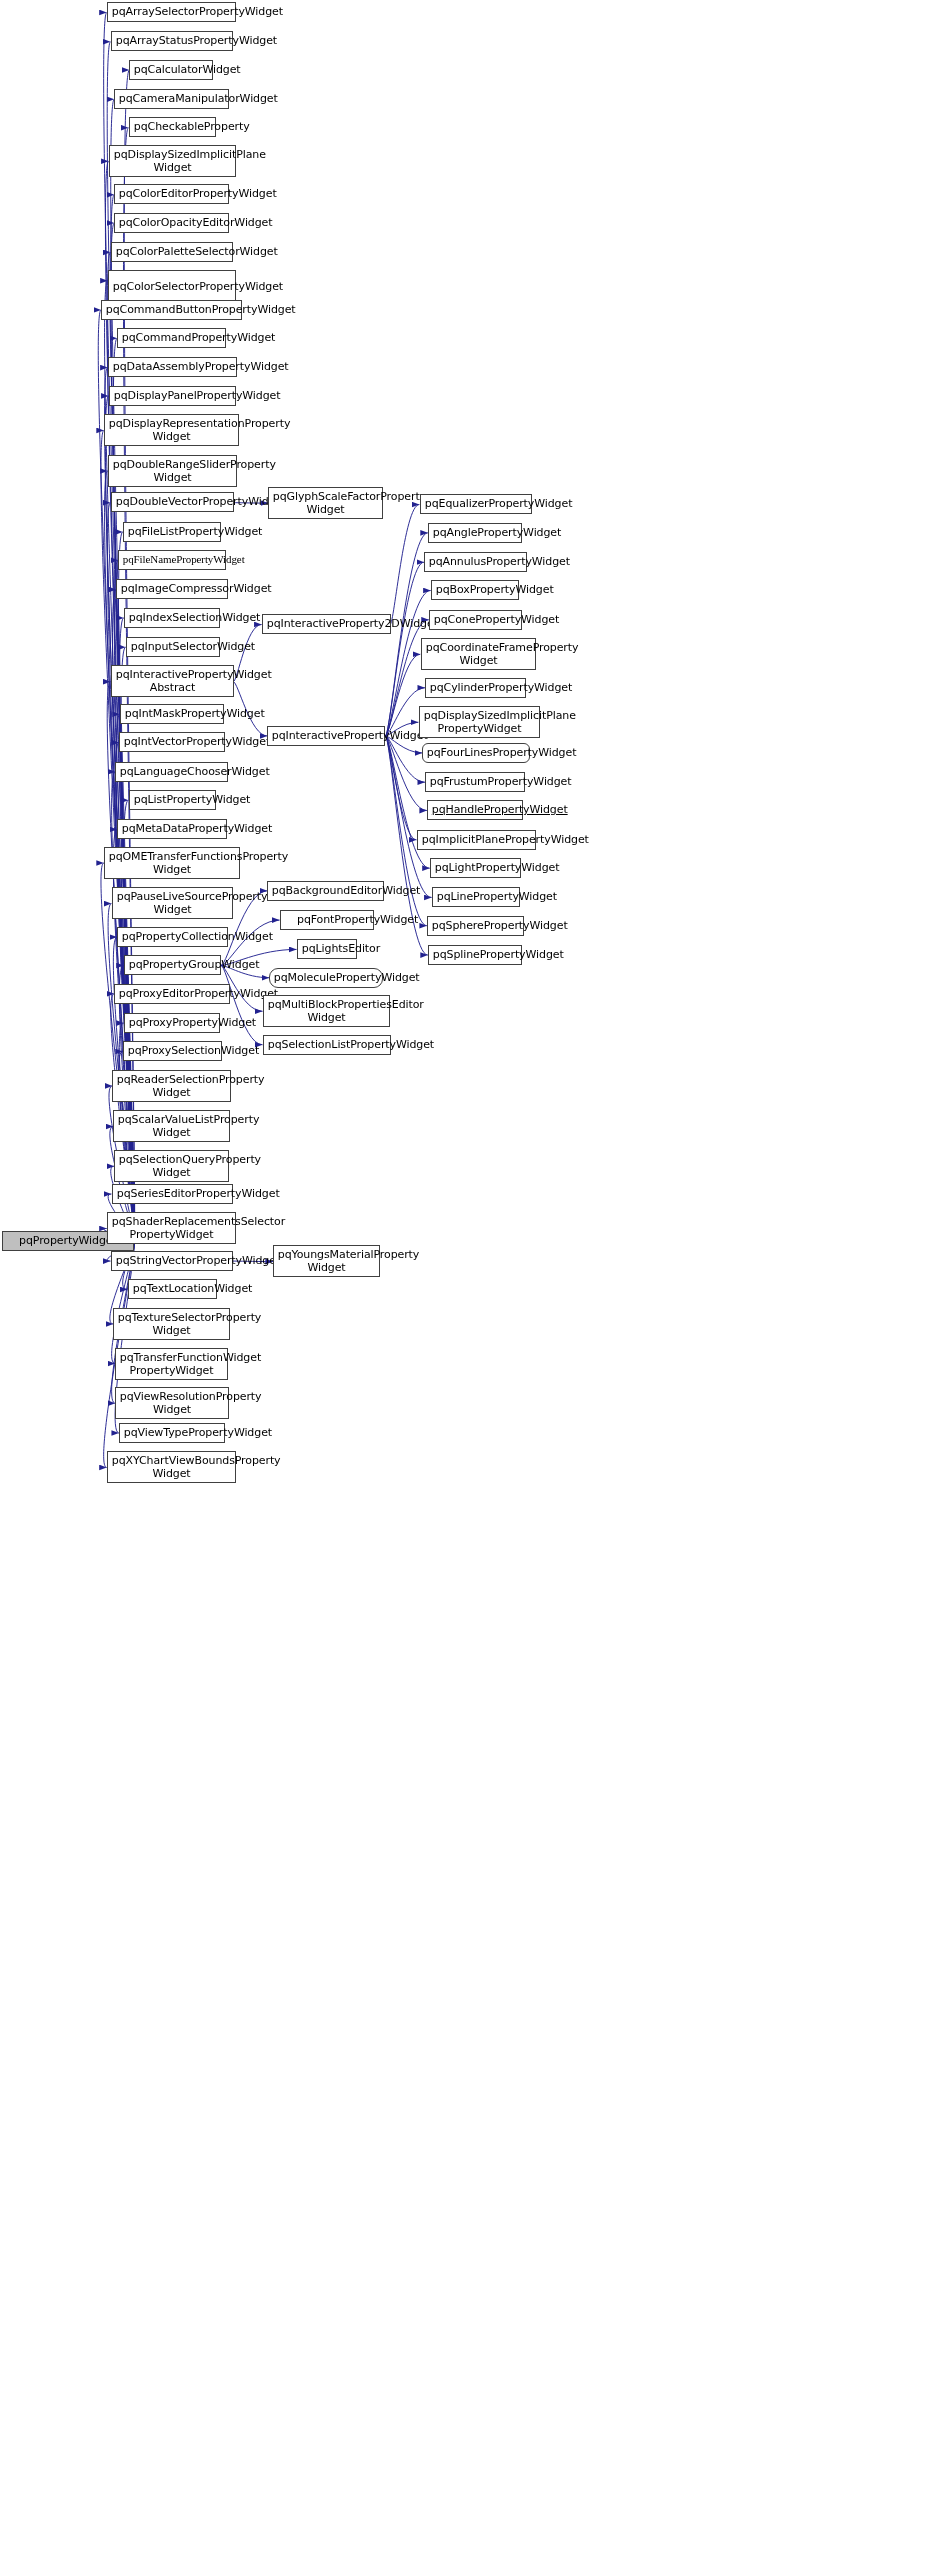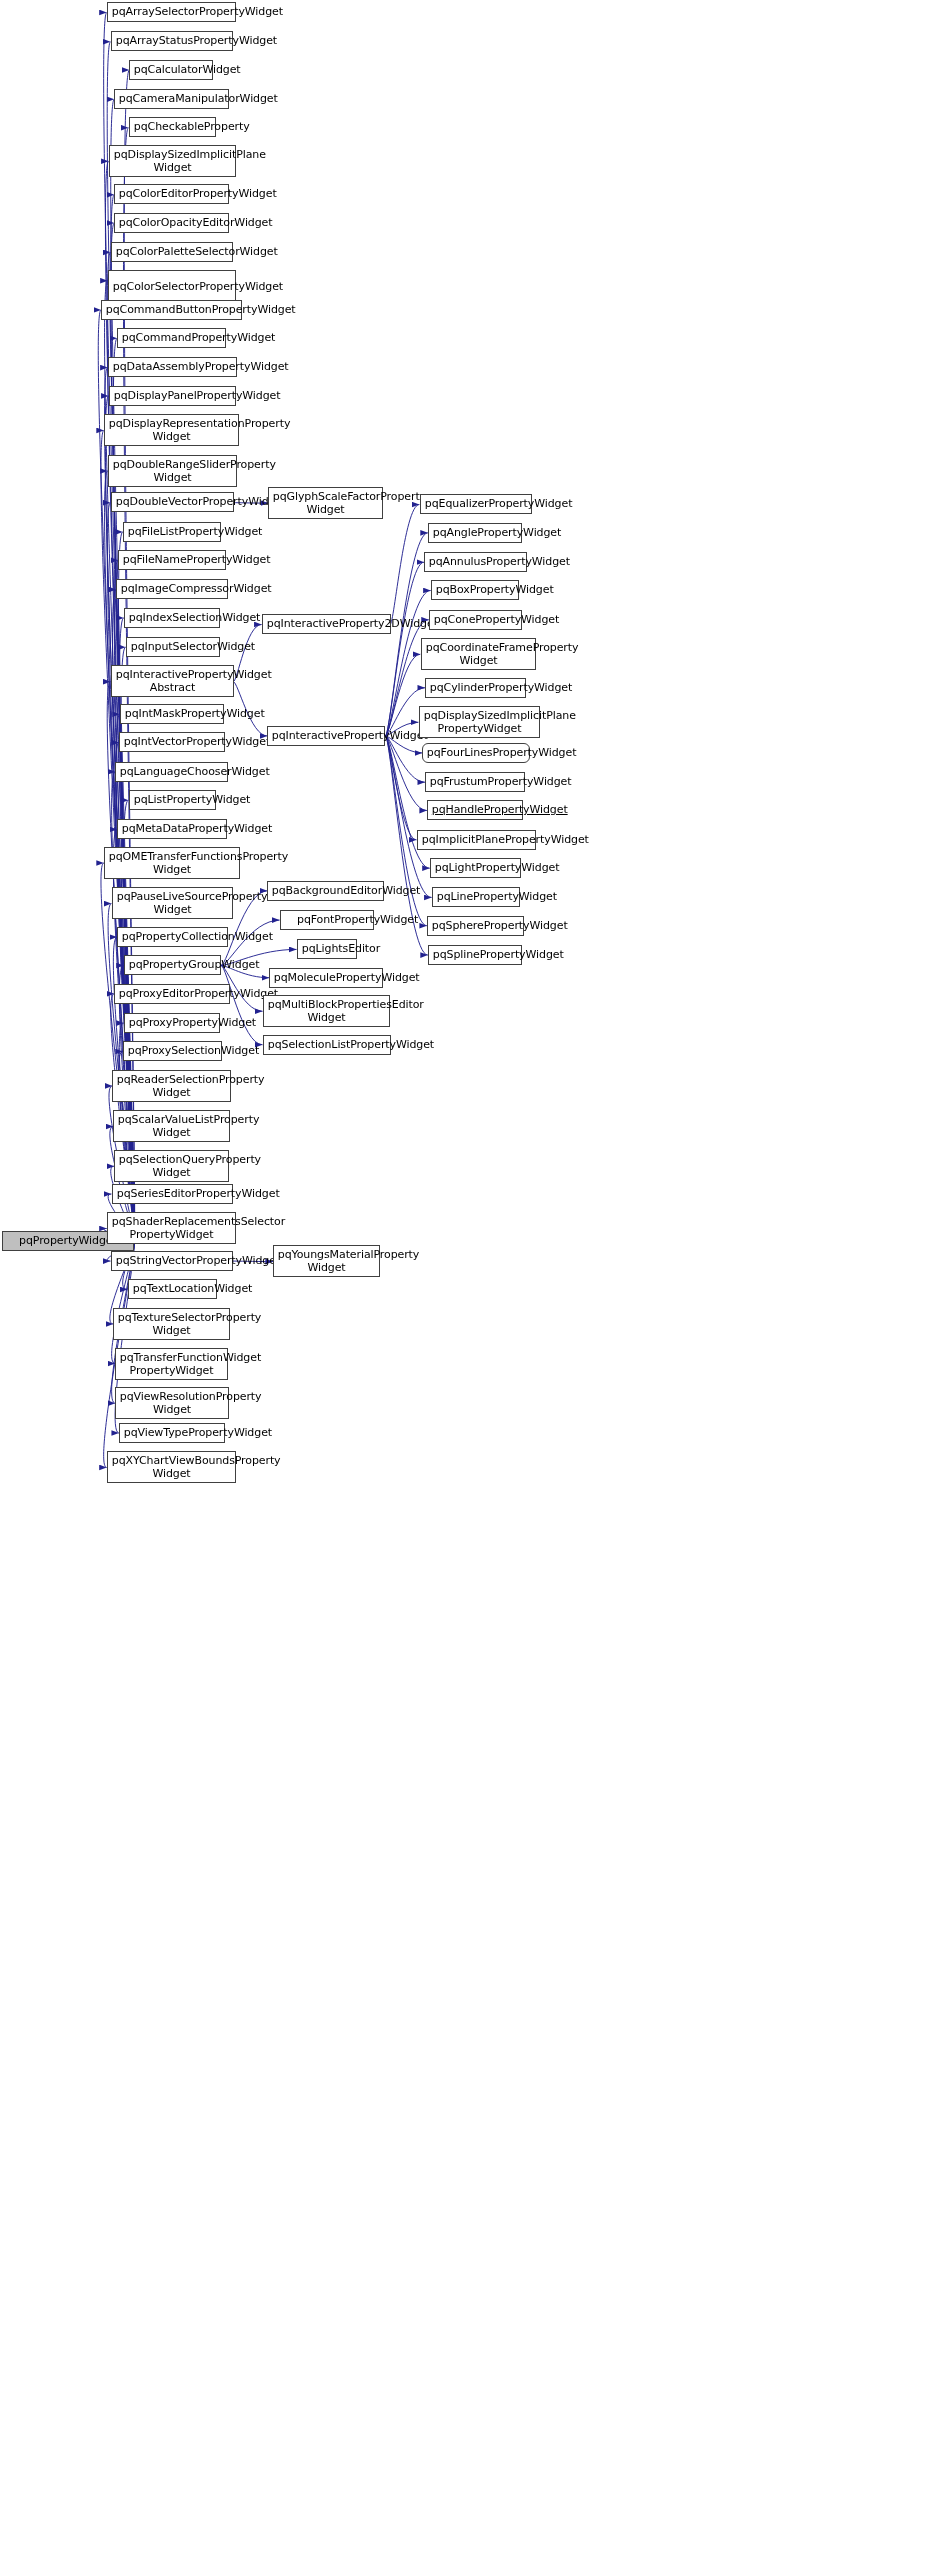--- a/index.html
+++ b/index.html
@@ -125,21 +125,21 @@
       <div class="node" style="left: 101px; top: 300px; width: 141px; height: 20px;"><span>pqCommandButtonPropertyWidget</span></div>
       <div class="node" style="left: 117px; top: 328px; width: 109px; height: 20px;"><span>pqCommandPropertyWidget</span></div>
       <div class="node" style="left: 108px; top: 357px; width: 129px; height: 20px;"><span>pqDataAssemblyPropertyWidget</span></div>
       <div class="node" style="left: 109px; top: 386px; width: 127px; height: 20px;"><span>pqDisplayPanelPropertyWidget</span></div>
       <div class="node" style="left: 104px; top: 414px; width: 135px; height: 32px;"><span>pqDisplayRepresentationProperty
 Widget</span></div>
       <div class="node" style="left: 108px; top: 455px; width: 129px; height: 32px;"><span>pqDoubleRangeSliderProperty
 Widget</span></div>
       <div class="node" style="left: 111px; top: 492px; width: 123px; height: 20px;"><span>pqDoubleVectorPropertyWidget</span></div>
       <div class="node" style="left: 123px; top: 522px; width: 98px; height: 20px;"><span>pqFileListPropertyWidget</span></div>
-      <div class="node" style="left: 118px; top: 550px; width: 108px; height: 20px;"><span>pqFileNamePropertyWidget</span></div>
+      <div class="node" style="left: 118px; top: 550px; width: 108px; height: 20px; font-family: Liberation Serif, serif;"><span>pqFileNamePropertyWidget</span></div>
       <div class="node" style="left: 116px; top: 579px; width: 112px; height: 20px;"><span>pqImageCompressorWidget</span></div>
       <div class="node" style="left: 124px; top: 608px; width: 96px; height: 20px;"><span>pqIndexSelectionWidget</span></div>
       <div class="node" style="left: 126px; top: 637px; width: 94px; height: 20px;"><span>pqInputSelectorWidget</span></div>
       <div class="node" style="left: 111px; top: 665px; width: 123px; height: 32px;"><span>pqInteractivePropertyWidget
 Abstract</span></div>
       <div class="node" style="left: 120px; top: 704px; width: 104px; height: 20px;"><span>pqIntMaskPropertyWidget</span></div>
       <div class="node" style="left: 119px; top: 732px; width: 106px; height: 20px;"><span>pqIntVectorPropertyWidget</span></div>
       <div class="node" style="left: 115px; top: 762px; width: 113px; height: 20px;"><span>pqLanguageChooserWidget</span></div>
       <div class="node" style="left: 129px; top: 790px; width: 87px; height: 20px;"><span>pqListPropertyWidget</span></div>
       <div class="node" style="left: 117px; top: 819px; width: 110px; height: 20px;"><span>pqMetaDataPropertyWidget</span></div>
@@ -172,21 +172,21 @@
       <div class="node" style="left: 119px; top: 1423px; width: 106px; height: 20px;"><span>pqViewTypePropertyWidget</span></div>
       <div class="node" style="left: 107px; top: 1451px; width: 129px; height: 32px;"><span>pqXYChartViewBoundsProperty
 Widget</span></div>
       <div class="node" style="left: 268px; top: 487px; width: 115px; height: 32px;"><span>pqGlyphScaleFactorProperty
 Widget</span></div>
       <div class="node" style="left: 262px; top: 614px; width: 129px; height: 20px;"><span>pqInteractiveProperty2DWidget</span></div>
       <div class="node" style="left: 267px; top: 726px; width: 118px; height: 20px;"><span>pqInteractivePropertyWidget</span></div>
       <div class="node" style="left: 267px; top: 881px; width: 117px; height: 20px;"><span>pqBackgroundEditorWidget</span></div>
       <div class="node" style="left: 280px; top: 910px; width: 94px; height: 20px; padding-left: 16px;"><span>pqFontPropertyWidget</span></div>
       <div class="node" style="left: 297px; top: 939px; width: 60px; height: 20px;"><span>pqLightsEditor</span></div>
-      <div class="node" style="left: 269px; top: 968px; width: 114px; height: 20px;"><span>pqMoleculePropertyWidget</span></div>
+      <div class="node" style="left: 269px; top: 968px; width: 114px; height: 20px; border-radius: 9px;"><span>pqMoleculePropertyWidget</span></div>
       <div class="node" style="left: 263px; top: 995px; width: 127px; height: 32px;"><span>pqMultiBlockPropertiesEditor
 Widget</span></div>
       <div class="node" style="left: 263px; top: 1035px; width: 128px; height: 20px;"><span>pqSelectionListPropertyWidget</span></div>
       <div class="node" style="left: 273px; top: 1245px; width: 107px; height: 32px;"><span>pqYoungsMaterialProperty
 Widget</span></div>
       <div class="node" style="left: 420px; top: 494px; width: 112px; height: 20px;"><span>pqEqualizerPropertyWidget</span></div>
       <div class="node" style="left: 428px; top: 523px; width: 94px; height: 20px;"><span>pqAnglePropertyWidget</span></div>
       <div class="node" style="left: 424px; top: 552px; width: 103px; height: 20px;"><span>pqAnnulusPropertyWidget</span></div>
       <div class="node" style="left: 431px; top: 580px; width: 88px; height: 20px;"><span>pqBoxPropertyWidget</span></div>
       <div class="node" style="left: 429px; top: 610px; width: 93px; height: 20px;"><span>pqConePropertyWidget</span></div>

